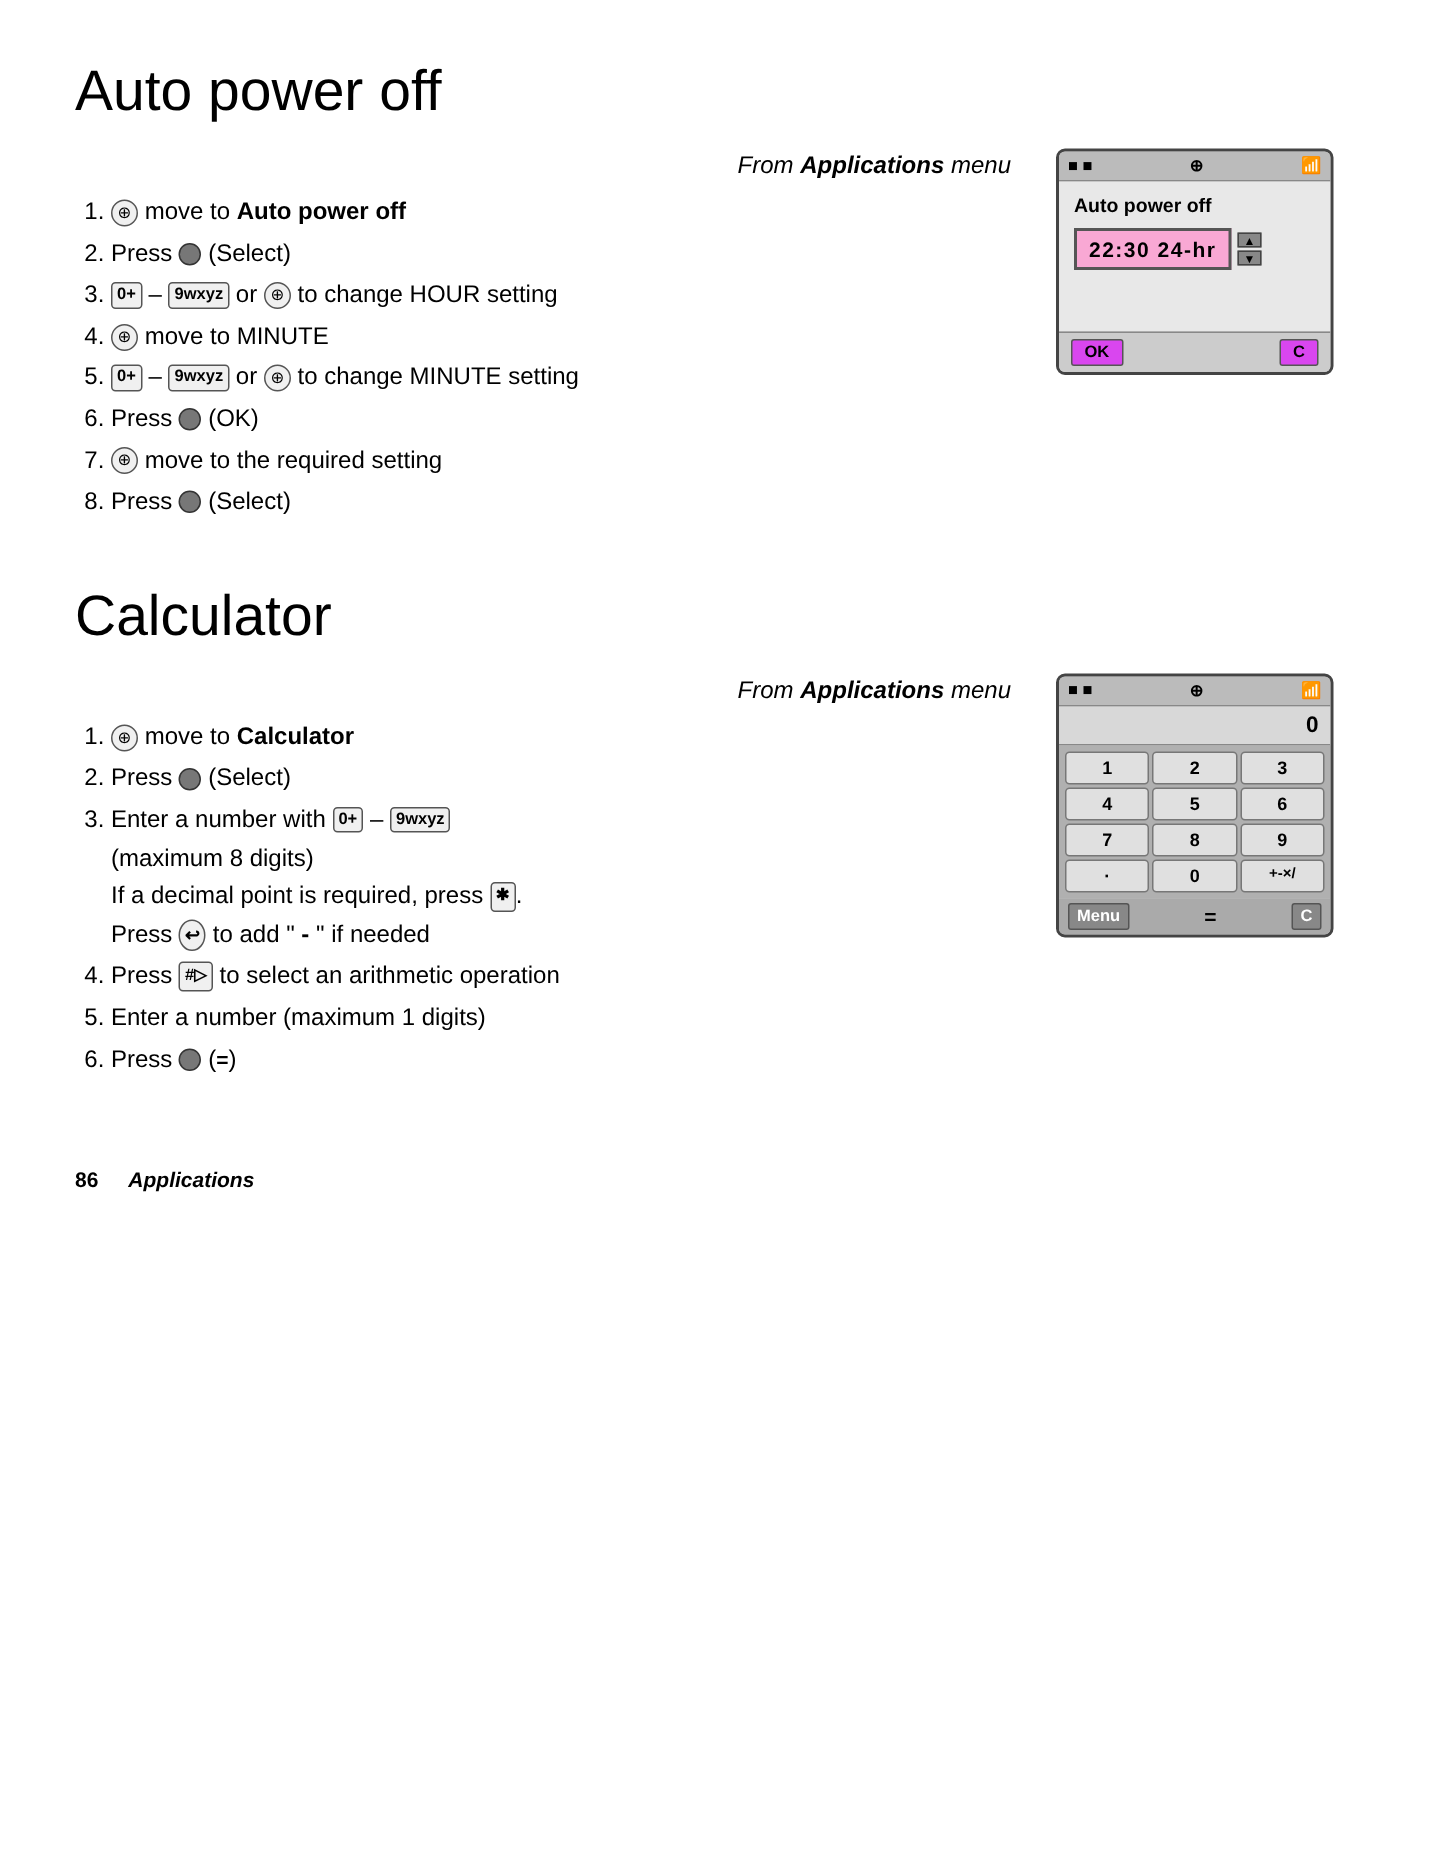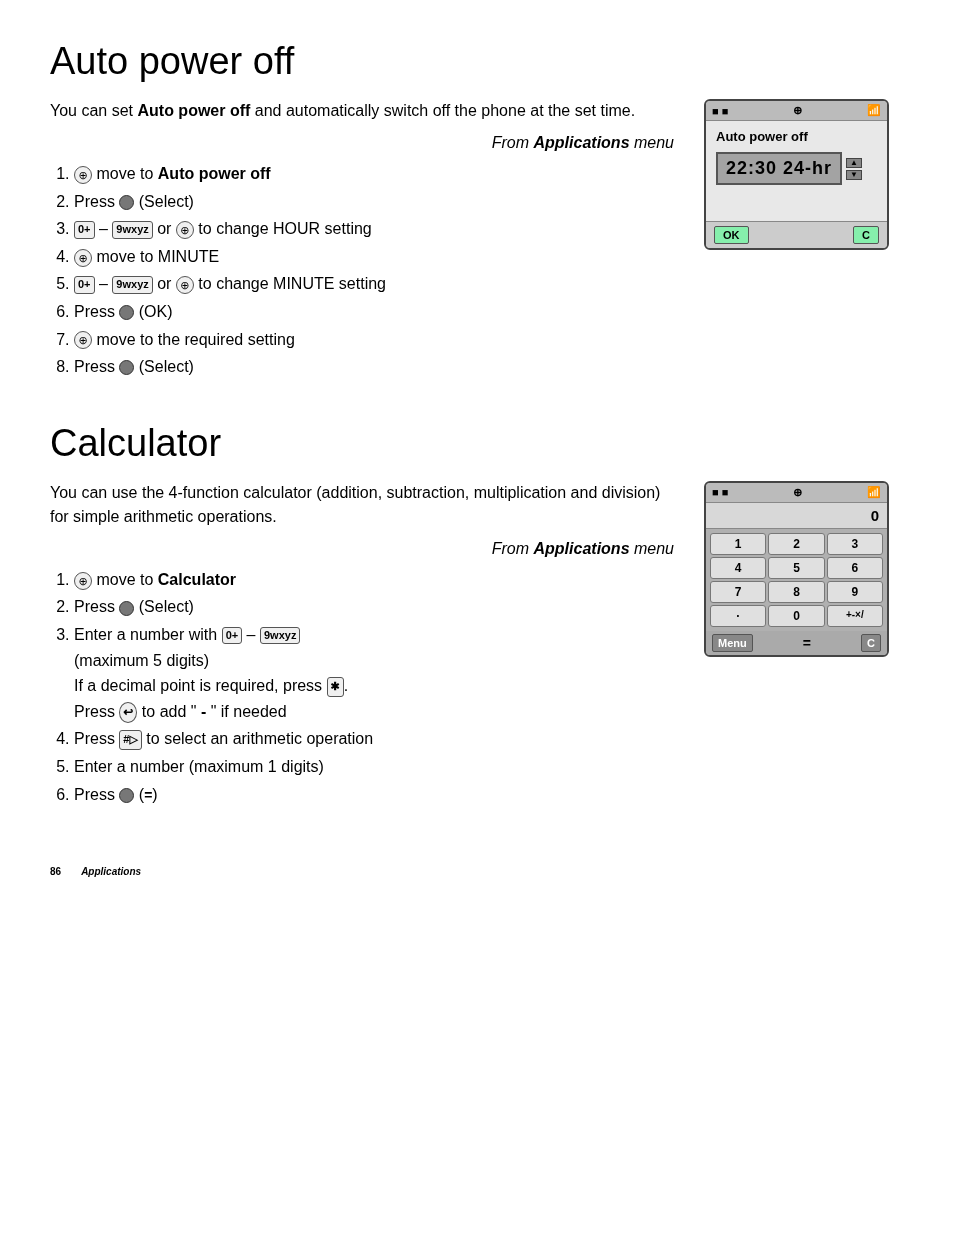--- a/index.html
+++ b/index.html
@@ -117,23 +117,23 @@
 
     .time-box {
       display: flex;
       align-items: center;
       gap: 4px;
       margin-bottom: 10px;
     }
 
     .time-display {
       border: 2px solid #555;
-      background: #a3a3a3;
+      background: #f9a8d4;
       padding: 4px 8px;
-      font-size: 18px;
+      font-size: 14px;
       font-weight: bold;
       letter-spacing: 1px;
     }
 
     .time-arrows {
       display: flex;
       flex-direction: column;
       gap: 2px;
     }
 
@@ -151,21 +151,21 @@
     .phone-bottom-bar {
       display: flex;
       justify-content: space-between;
       padding: 4px 8px;
       background: #ccc;
       border-top: 1px solid #888;
     }
 
     .soft-btn {
       border: 1px solid #555;
-      background: #86efac;
+      background: #d946ef;
       padding: 2px 8px;
       font-size: 11px;
       font-weight: bold;
       border-radius: 2px;
     }
 
     
     .calc-screen {
       background: #c8c8c8;
     }
@@ -229,21 +229,21 @@
       padding: 2px 5px;
       border-radius: 2px;
       color: #fff;
     }
 
     
     .footer {
       margin-top: 57px;
       display: flex;
       gap: 20px;
-      font-size: 10px;
+      font-size: 14px;
     }
 
     .footer-page {
       font-weight: bold;
     }
 
     .footer-section {
       font-style: italic;
       font-weight: bold;
     }
@@ -305,23 +305,20 @@
       vertical-align: middle;
     }
   </style>
 </head>
 <body>
 
 <h1 class="section-title">Auto power off</h1>
 
 <div class="section-layout">
   <div class="section-text">
-    <p class="intro-para">
-      You can set <b>Auto power off</b> and automatically switch off the phone at the set time.
-    </p>
     <p class="from-menu">
       From <span><b>Applications</b></span> menu
     </p>
     <ol>
       <li>
         <span class="sym-navkey">⊕</span> move to <b>Auto power off</b>
       </li>
       <li>
         Press <span class="sym-select"></span> (Select)
       </li>
@@ -372,35 +369,34 @@
         <div class="soft-btn">C</div>
       </div>
     </div>
   </div>
 </div>
 
 <h1 class="section-title">Calculator</h1>
 
 <div class="section-layout">
   <div class="section-text">
-    <p class="intro-para">You can use the 4-function calculator (addition, subtraction, multiplication and division) for simple arithmetic operations.</p>
     <p class="from-menu">
       From <span><b>Applications</b></span> menu
     </p>
     <ol>
       <li>
         <span class="sym-navkey">⊕</span> move to <b>Calculator</b>
       </li>
       <li>
         Press <span class="sym-select"></span> (Select)
       </li>
       <li>
         Enter a number with <span class="key-icon">0+</span> – <span class="key-icon">9wxyz</span>
         <br>
-        <span style="margin-left:0">(maximum 5 digits)</span>
+        <span style="margin-left:0">(maximum 8 digits)</span>
         <br>
         <span>If a decimal point is required, press <span class="sym-star">✱</span>.</span>
         <br>
         <span>Press <span class="sym-back">↩</span> to add " <b>-</b> " if needed</span>
       </li>
       <li>
         Press <span class="sym-hash">#▷</span> to select an arithmetic operation
       </li>
       <li>
         Enter a number (maximum 1 digits)

